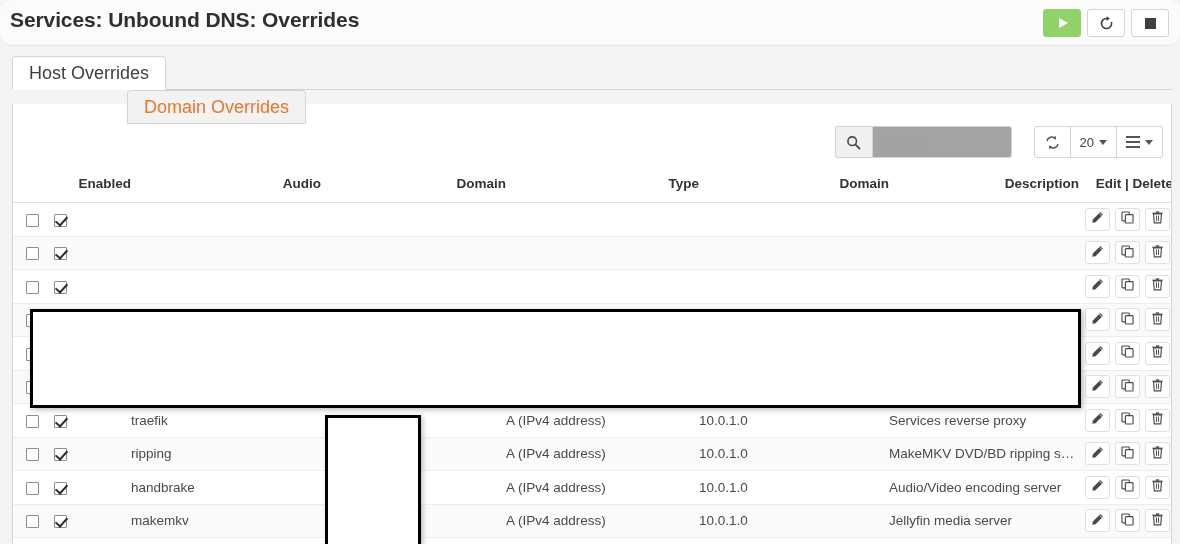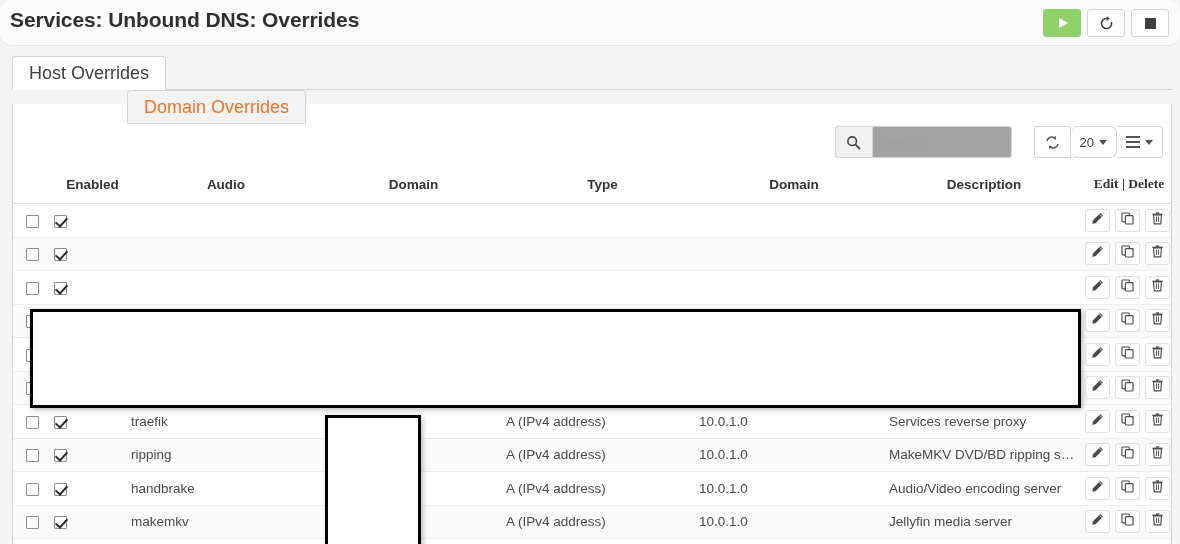--- a/index.html
+++ b/index.html
@@ -158,21 +158,21 @@
     border: 1px solid #d4d4d4;
     background: #ffffff;
     display: flex;
     align-items: center;
     justify-content: center;
     gap: 5px;
     font-size: 13px;
     color: #444;
     cursor: pointer;
   }
-  .gbtn + .gbtn { border-left: none; border-radius: 7px; }
+  .gbtn + .gbtn { border-left: none; }
   .gbtn:first-child { border-radius: 3px 0 0 3px; }
   .gbtn:last-child  { border-radius: 0 3px 3px 0; }
   .caret {
     width: 0; height: 0;
     border-left: 4px solid transparent;
     border-right: 4px solid transparent;
     border-top: 5px solid #555;
   }
   .list-ico {
     display: inline-block;
@@ -198,21 +198,21 @@
   
   .tbl {
     position: absolute;
     left: 0; top: 72px;
     width: 1160px;
     border-collapse: collapse;
     table-layout: fixed;
     font-size: 13.5px;
   }
   .tbl th {
-    text-align: center;
+    text-align: right;
     font-size: 13.5px;
     font-weight: bold;
     color: #333;
     padding: 0 0 11px 0;
     border-bottom: 1px solid #dddddd;
     white-space: nowrap;
   }
   .tbl td {
     padding: 0;
     height: 33.5px;
@@ -224,21 +224,21 @@
   }
   .tbl tbody tr:nth-child(even) td { background: #fafafa; }
 
   .c-sel   { width: 30px;  padding-left: 13px !important; }
   .c-en    { width: 88px;  }
   .c-host  { width: 190px; }
   .c-dom   { width: 185px; }
   .c-type  { width: 193px; }
   .c-val   { width: 190px; }
   .c-desc  { width: 190px; }
-  .c-act   { width: 94px; font-family: Liberation Serif, serif;  }
+  .c-act   { width: 94px;  }
 
   th.c-sel, td.c-sel { padding-left: 13px; }
   th.c-en,  td.c-en  { padding-left: 11px; }
   th.c-act, td.c-act { padding-left: 6px; }
 
   
   .cb {
     display: inline-block;
     width: 13px; height: 13px;
     border: 1px solid #8d8d8d;

